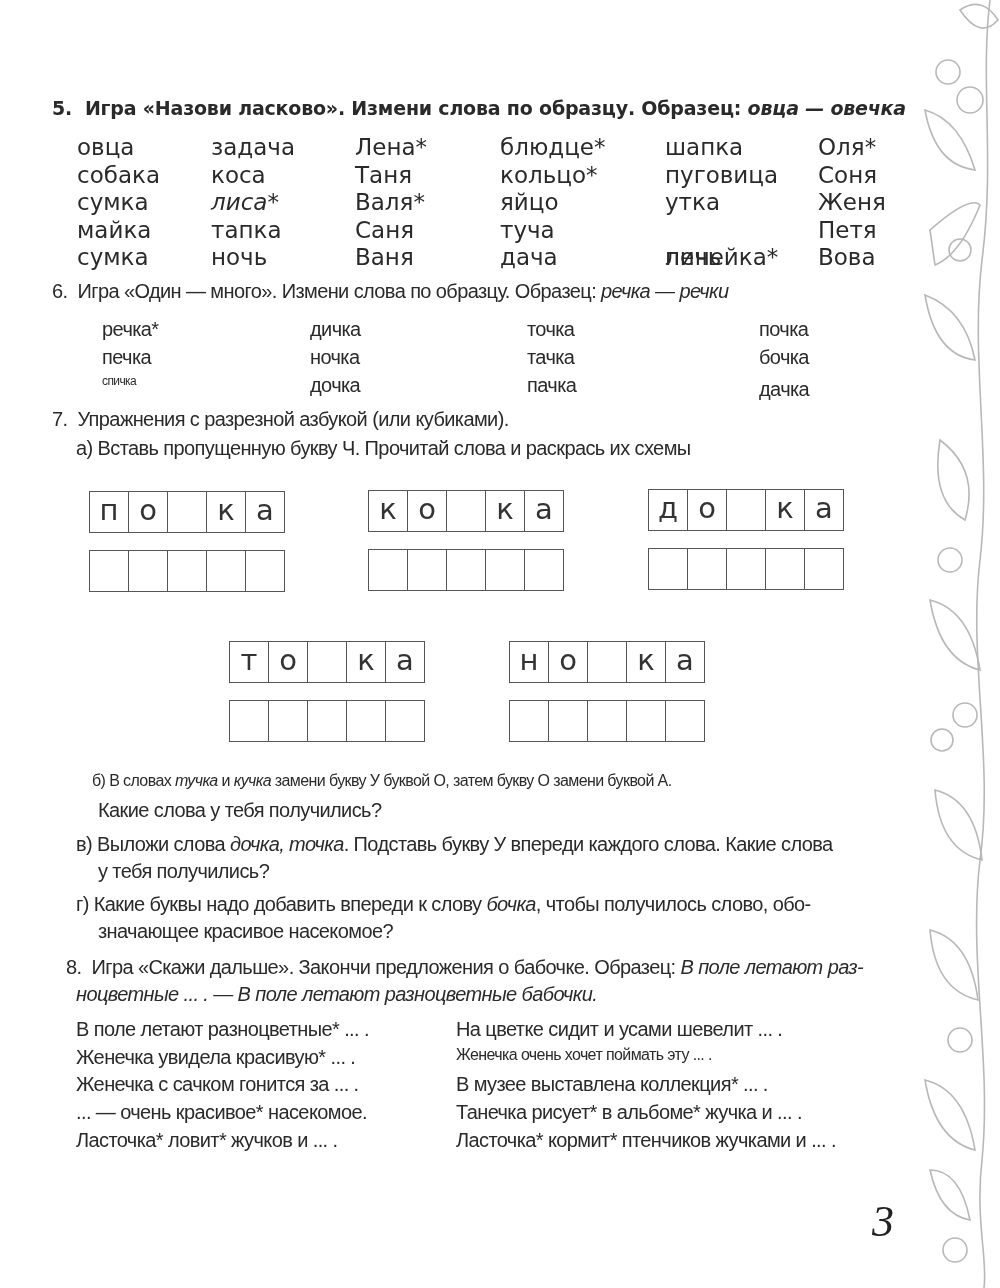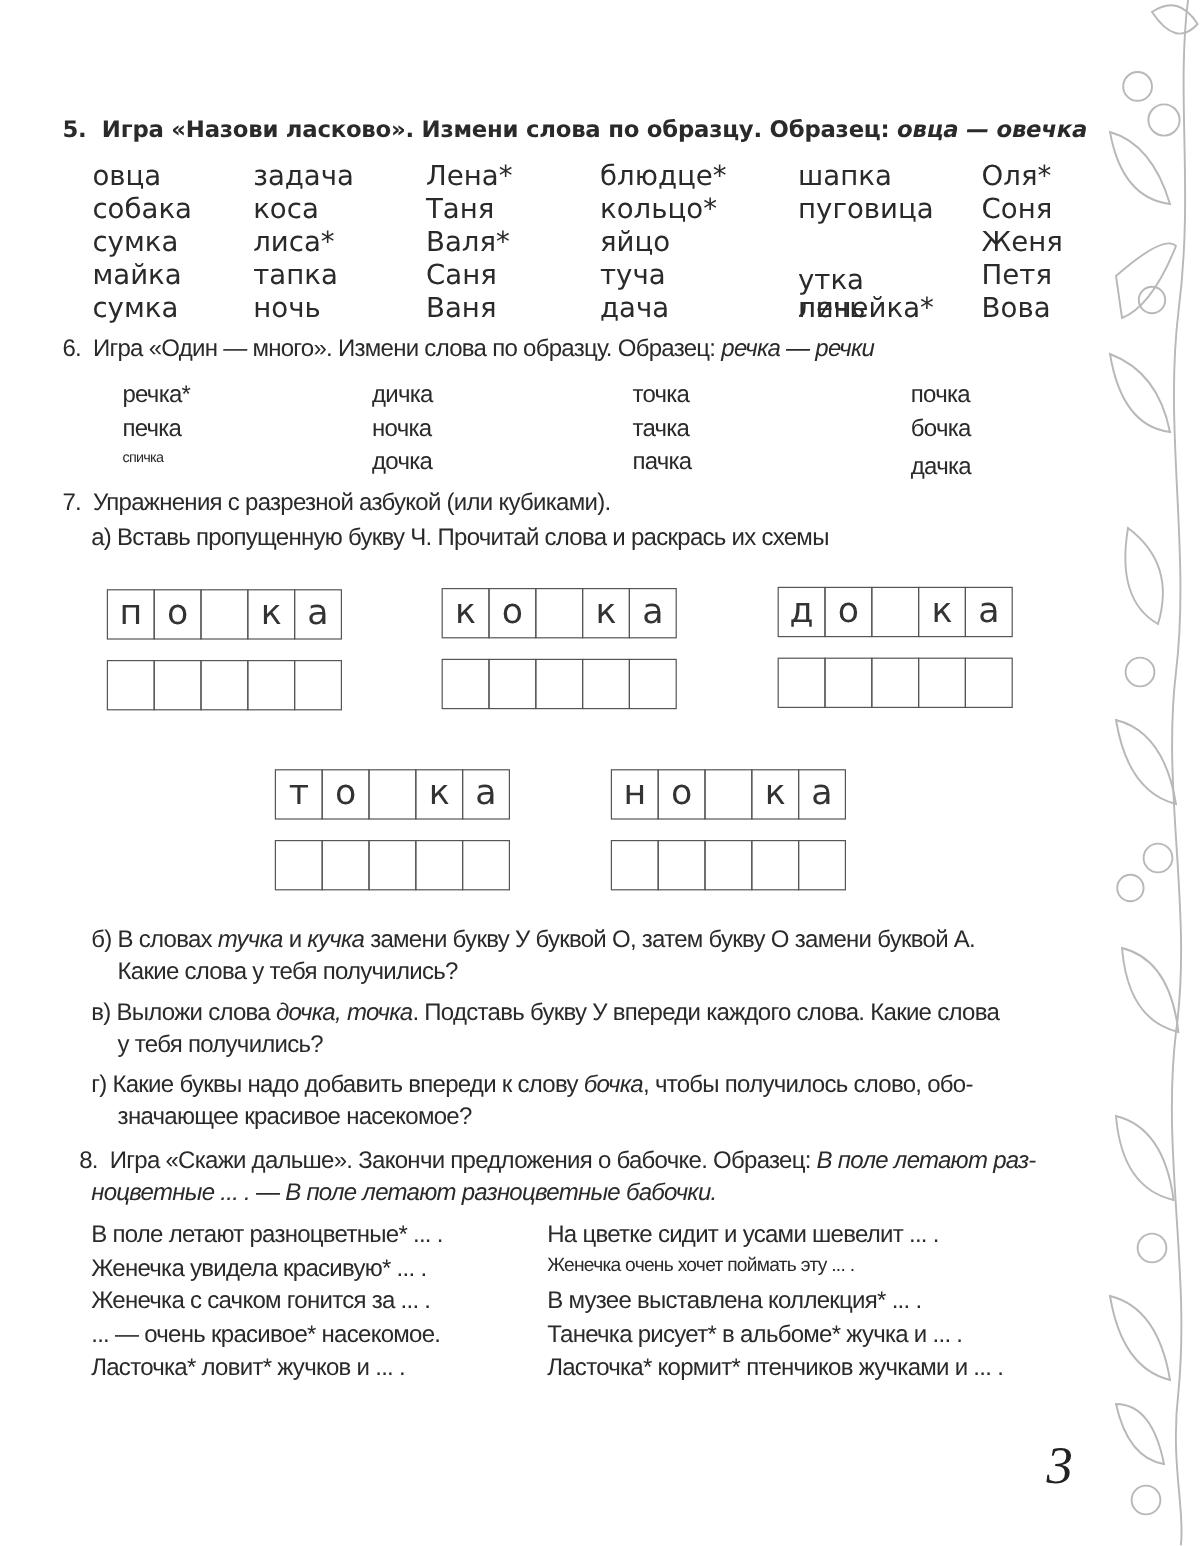--- a/index.html
+++ b/index.html
@@ -50,36 +50,36 @@
   <span>Игра «Назови ласково». Измени слова по образцу. Образец: </span><span class="it">овца — овечка</span>
 </div>
 <div id="ex5cols">
     <div class="abs word" style="left: 77px; top: 134px;">овца</div>
     <div class="abs word" style="left: 77px; top: 161.5px;">собака</div>
     <div class="abs word" style="left: 77px; top: 189px;">сумка</div>
     <div class="abs word" style="left: 77px; top: 216.5px;">майка</div>
     <div class="abs word" style="left: 77px; top: 244px;">сумка</div>
     <div class="abs word" style="left: 211px; top: 134px;">задача</div>
     <div class="abs word" style="left: 211px; top: 161.5px;">коса</div>
-    <div class="abs word" style="left: 211px; top: 189px;">лиса*</div>
+    <div class="abs word" style="left: 211px; top: 189px; font-style: italic;">лиса*</div>
     <div class="abs word" style="left: 211px; top: 216.5px;">тапка</div>
     <div class="abs word" style="left: 211px; top: 244px;">ночь</div>
     <div class="abs word" style="left: 355px; top: 134px;">Лена*</div>
     <div class="abs word" style="left: 355px; top: 161.5px;">Таня</div>
     <div class="abs word" style="left: 355px; top: 189px;">Валя*</div>
     <div class="abs word" style="left: 355px; top: 216.5px;">Саня</div>
     <div class="abs word" style="left: 355px; top: 244px;">Ваня</div>
     <div class="abs word" style="left: 500px; top: 134px;">блюдце*</div>
     <div class="abs word" style="left: 500px; top: 161.5px;">кольцо*</div>
     <div class="abs word" style="left: 500px; top: 189px;">яйцо</div>
     <div class="abs word" style="left: 500px; top: 216.5px;">туча</div>
     <div class="abs word" style="left: 500px; top: 244px;">дача</div>
     <div class="abs word" style="left: 665px; top: 134px;">шапка</div>
     <div class="abs word" style="left: 665px; top: 161.5px;">пуговица</div>
-    <div class="abs word" style="left: 665px; top: 189px; margin-top: 32px;">утка</div>
+    <div class="abs word" style="left: 665px; top: 189px;">утка</div>
     <div class="abs word" style="left: 665px; top: 218px; margin-top: 26px;">линейка*</div>
     <div class="abs word" style="left: 665px; top: 244px;">печь</div>
     <div class="abs word" style="left: 818px; top: 134px;">Оля*</div>
     <div class="abs word" style="left: 818px; top: 161.5px;">Соня</div>
     <div class="abs word" style="left: 818px; top: 189px;">Женя</div>
     <div class="abs word" style="left: 818px; top: 216.5px;">Петя</div>
     <div class="abs word" style="left: 818px; top: 244px;">Вова</div>
   </div>
 
 <div class="abs cond" style="left:52px;top:280px;font-size:20px;">
@@ -173,21 +173,21 @@
     </div>
     <div class="grid" style="left: 509px; top: 700px;">
       <div class="cell"></div>
       <div class="cell"></div>
       <div class="cell"></div>
       <div class="cell"></div>
       <div class="cell"></div>
     </div>
   </div>
 
-<div class="abs cond" style="left:76px;top:772px;font-size:20px;text-align:right;">
+<div class="abs cond" style="left:92px;top:772px;font-size:16px;text-align:right;">
   <span>б) В словах </span><span class="it">тучка</span><span> и </span><span class="it">кучка</span><span> замени букву У буквой О, затем букву О замени буквой А.</span>
 </div>
 <div class="abs cond" style="left:98px;top:799px;font-size:20px;">Какие слова у тебя получились?</div>
 
 <div class="abs cond" style="left:76px;top:833px;font-size:20px;">
   <span>в) Выложи слова </span><span class="it">дочка, точка</span><span>. Подставь букву У впереди каждого слова. Какие слова</span>
 </div>
 <div class="abs cond" style="left:98px;top:860px;font-size:20px;">у тебя получились?</div>
 
 <div class="abs cond" style="left:76px;top:893px;font-size:20px;">

